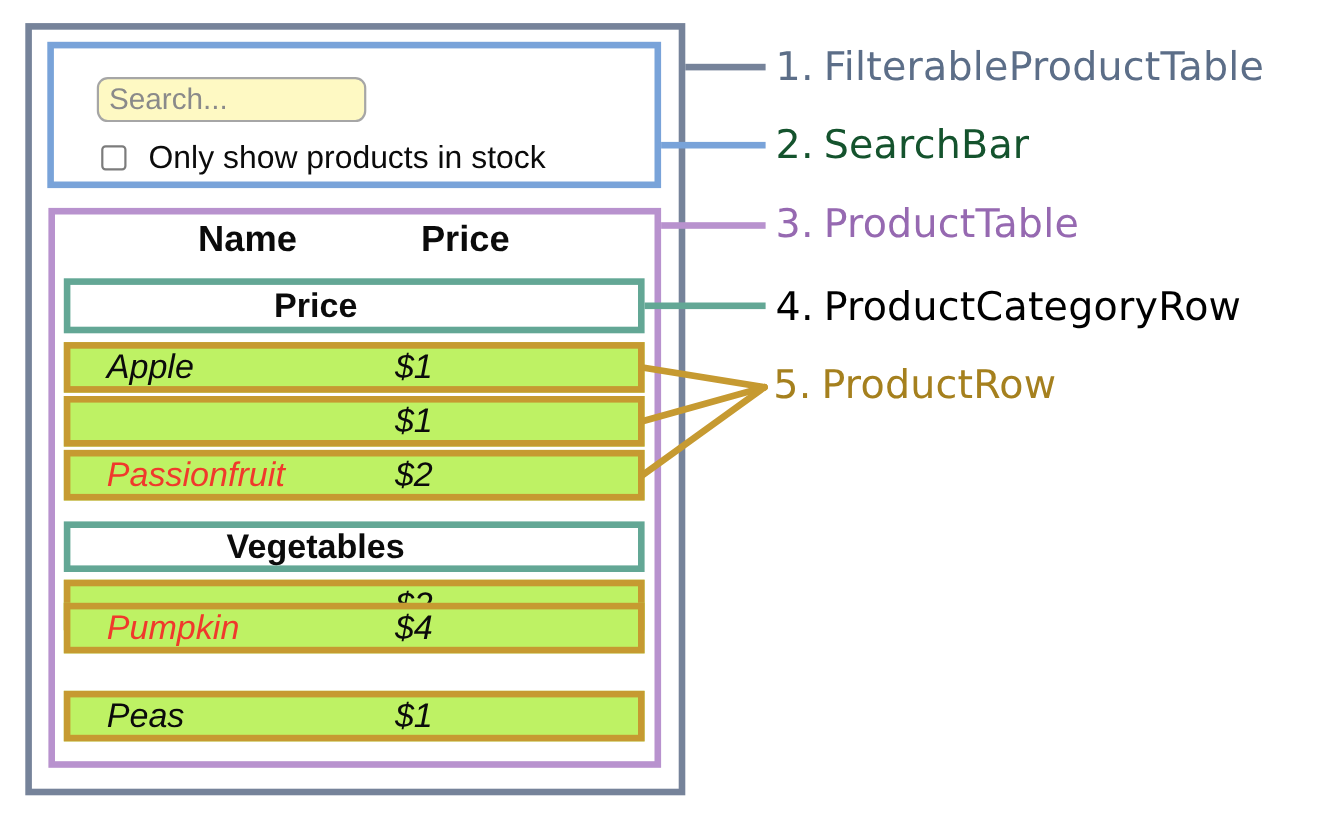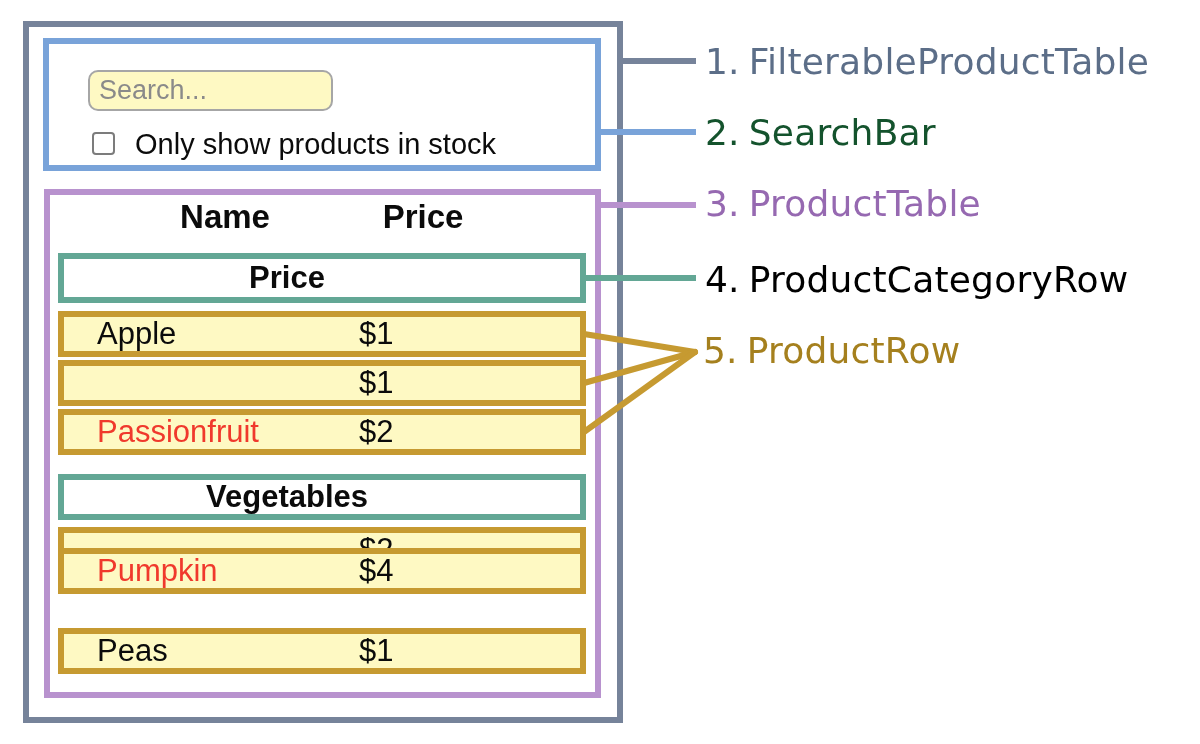--- a/index.html
+++ b/index.html
@@ -33,22 +33,22 @@
   .hdr { position:absolute; top:200px; height:34px; line-height:34px;
          font-size:33px; font-weight:bold; color:var(--ink); transform:translateX(-50%); white-space:nowrap; }
   
   .catrow {
     position:absolute; left:58px; width:528px; border:6px solid var(--teal); background:#fff;
     display:flex; align-items:center;
   }
   .catrow .cat-text { width:100%; text-align:center; padding-right:70px;
     font-size:31px; font-weight:bold; color:var(--ink); }
   .prow {
-    position:absolute; left:58px; width:528px; height:46px; border:6px solid var(--gold); background:#fef9c3;
-    display:flex; align-items:center;
+    position:absolute; left:58px; width:528px; height:46px; border:6px solid var(--gold); background:#bef264;
+    display:flex; align-items:center;font-style:italic;
   }
   .prow .pname { margin-left:33px; font-size:31px; color:var(--ink); white-space:nowrap; }
   .prow .pprice { position:absolute; left:295px; font-size:31px; color:var(--ink); }
   
   .conn { position:absolute; height:6px; }
   .conn.c-slate  { background:var(--slate); }
   .conn.c-blue   { background:var(--blue); }
   .conn.c-purple { background:var(--purple); }
   .conn.c-teal   { background:var(--teal); }
   

